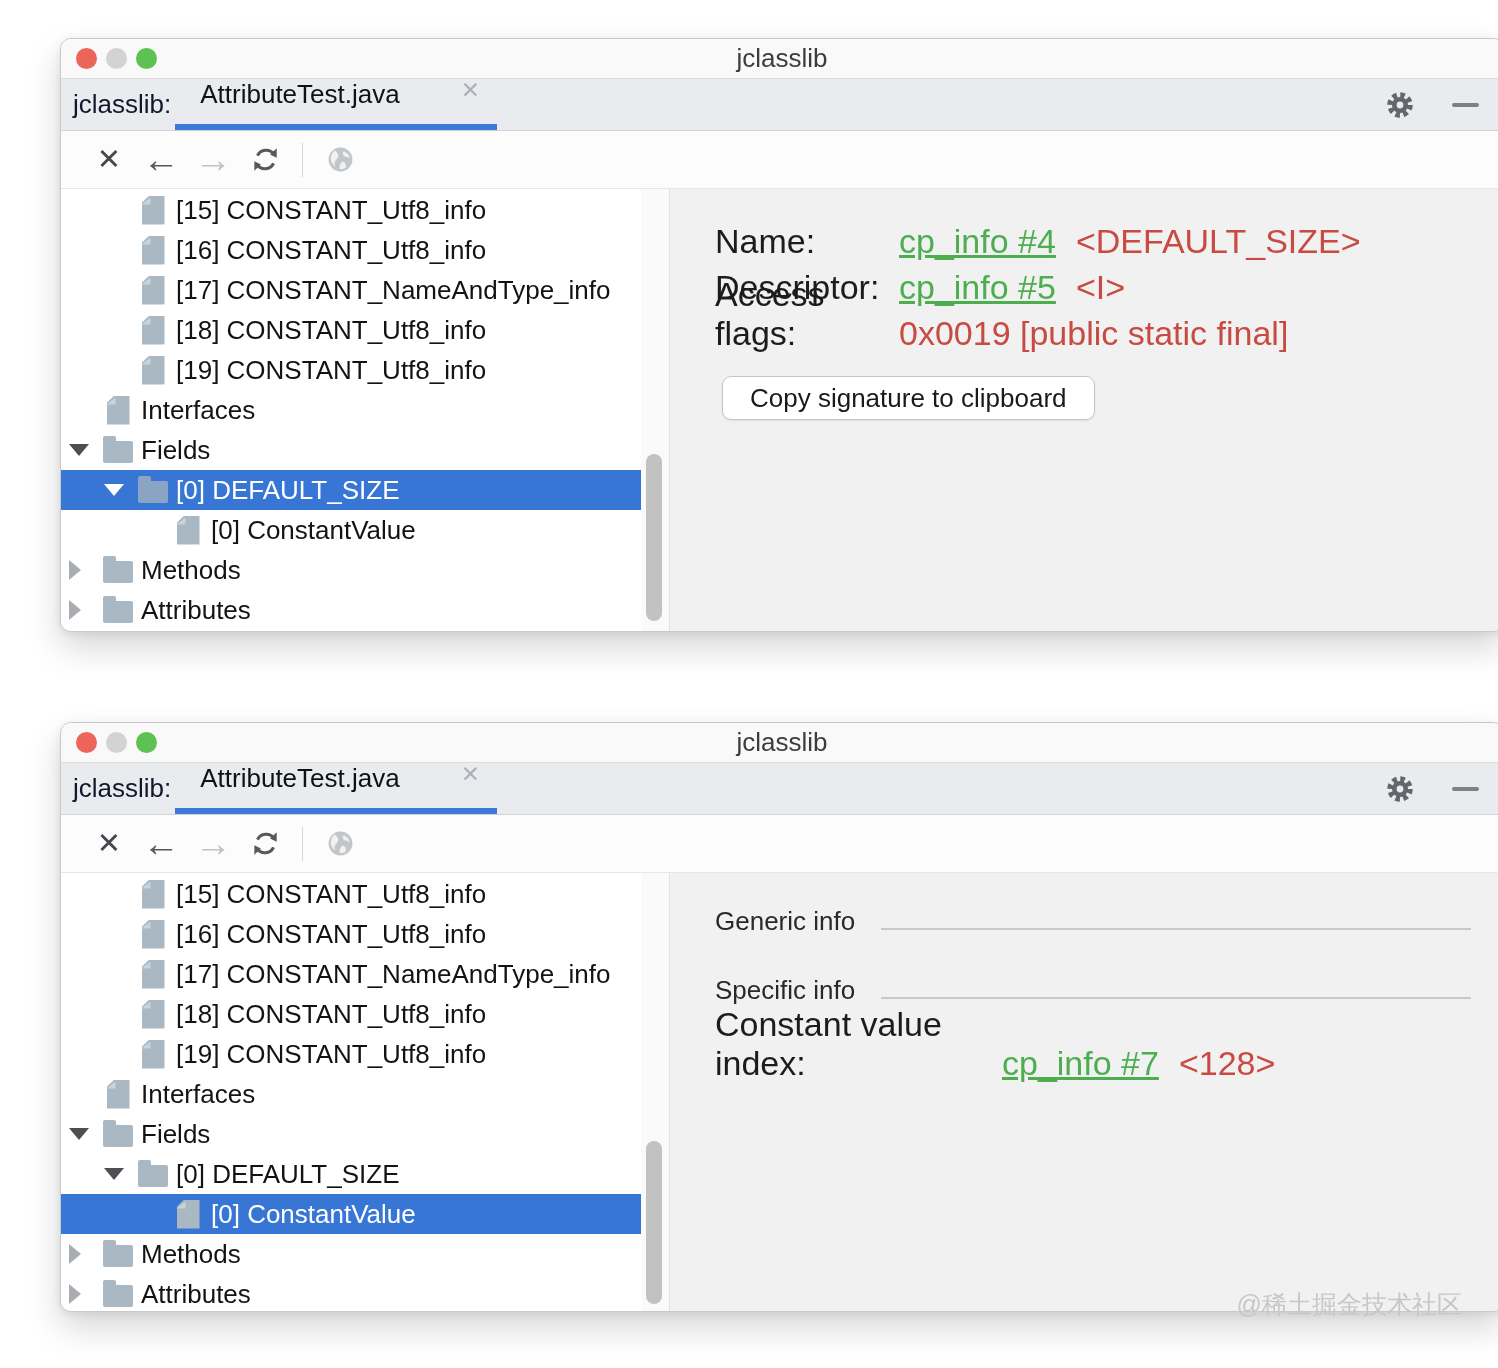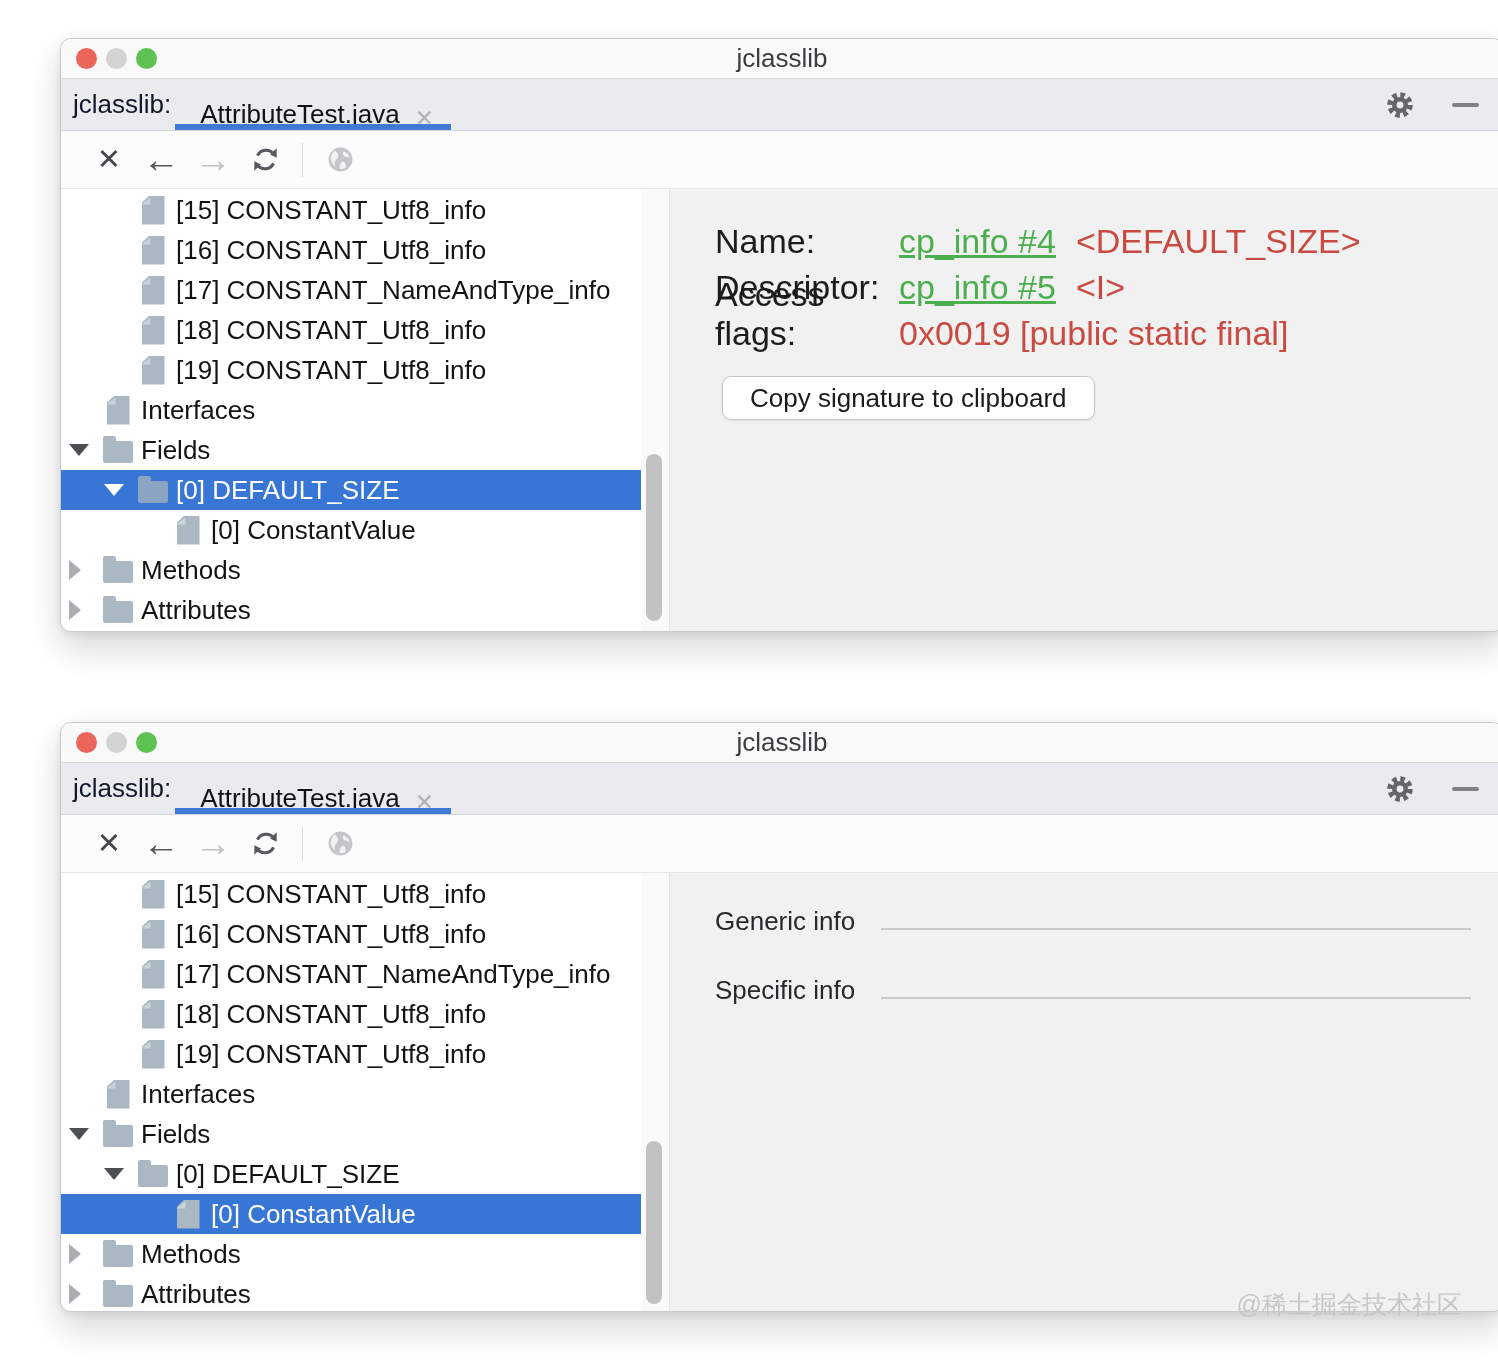--- a/index.html
+++ b/index.html
@@ -20,22 +20,22 @@
   .light { width:21px; height:21px; border-radius:50%; }
   .light.red   { background:#ec655a; }
   .light.gray  { background:#d3d3d3; }
   .light.green { background:#5ec252; }
   .win-title { font-size:26px; color:#3a3c3f; }
 
   
   .tabbar { height:52px; flex:0 0 52px; background:#e9ebee; border-bottom:1px solid #d2d4d7;
     display:flex; align-items:stretch; padding-left:12px; }
   .app-label { font-size:26px; color:#0f172a; align-self:center; }
-  .tab { margin-left:4px; position:relative; display:flex; align-items:flex-end;
-    padding:0 17px 0 25px; }
+  .tab { margin-left:4px; position:relative; display:flex; align-items:flex-start;
+    padding:0 17px 12px 25px;gap:46px; }
   .tab::after { content:""; position:absolute; left:0; right:0; bottom:0; height:6px; background:#3e79d6; }
   .tab-label { font-size:26px; color:#101114; }
   .tab-close { margin-left:15px; font-size:23px; color:#aeb2b8; line-height:1; }
   .tab-actions { margin-left:auto; display:flex; align-items:center; gap:36px; padding-right:24px; }
   .minimize-bar { width:27px; height:4px; border-radius:2px; background:#7d8186; }
 
   
   .toolbar { height:58px; flex:0 0 58px; background:#fcfcfd; border-bottom:1px solid #e6e6e8;
     display:flex; align-items:center; padding-left:52px; }
   .tbtn { width:52px; display:flex; align-items:center; justify-content:center; }
@@ -421,17 +421,24 @@
     </div>
     <div class="detail-pane dp2">
       <div class="section-head">
         <span class="sh-text">Generic info</span>
         <span class="sh-line"></span>
       </div>
       <div class="section-head sh2">
         <span class="sh-text">Specific info</span>
         <span class="sh-line"></span>
       </div>
+      <div class="sec-rows">
+        <div class="drow">
+          <span class="dlabel w2">Constant value index:</span>
+          <a class="dlink">cp_info #7</a>
+          <span class="dval">&lt;128&gt;</span>
+        </div>
+      </div>
     </div>
   </div>
 </div>
 
 <div class="watermark">@稀土掘金技术社区</div>
 
 </body></html>

